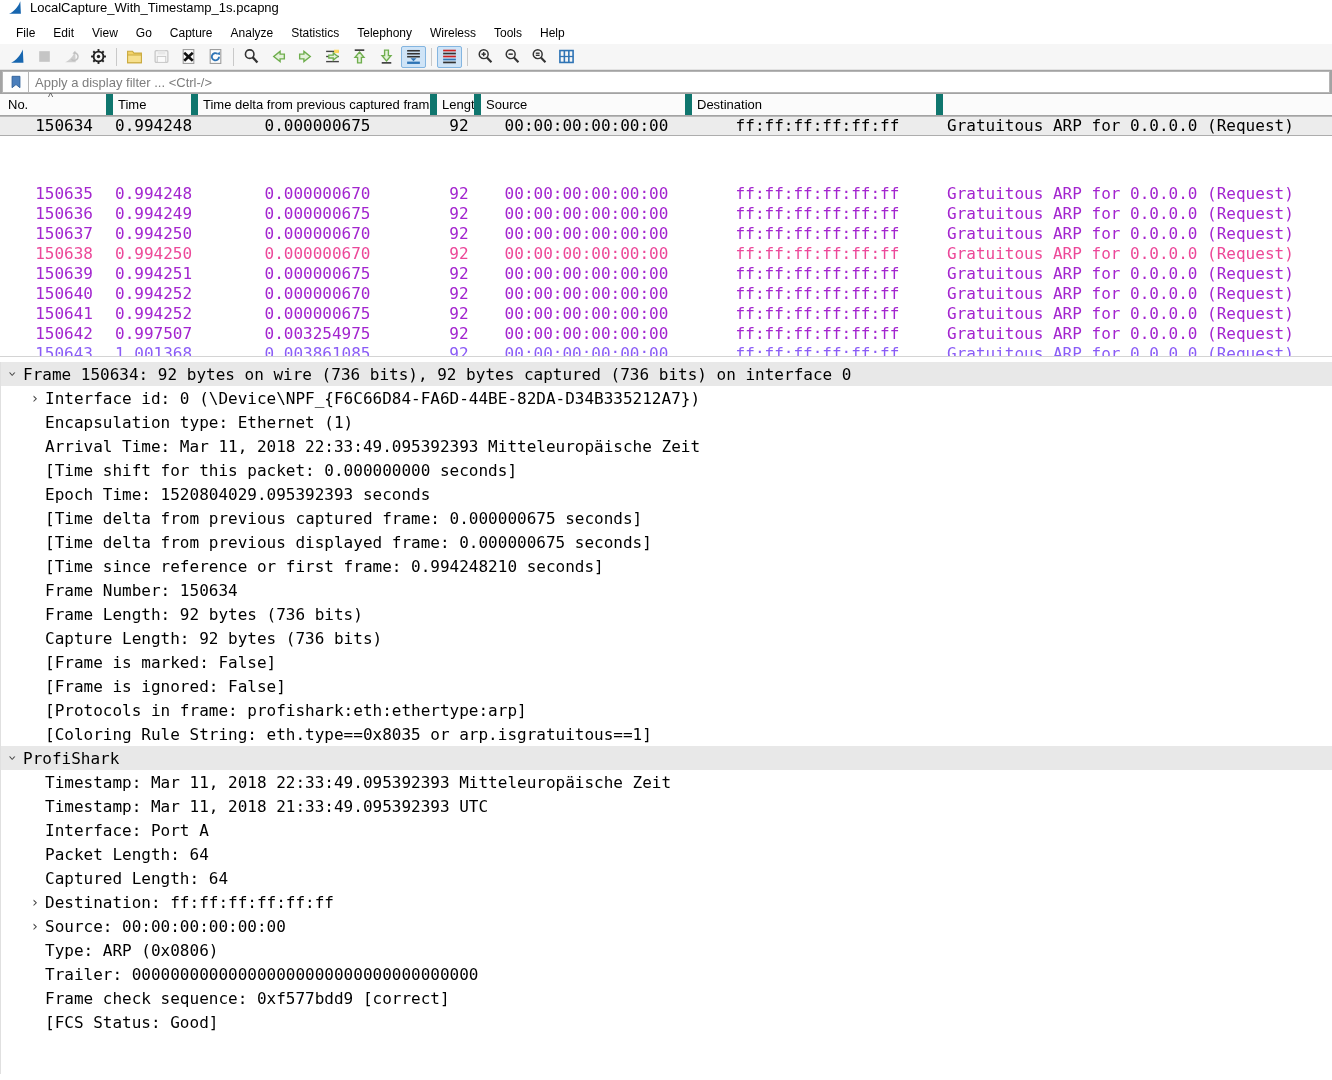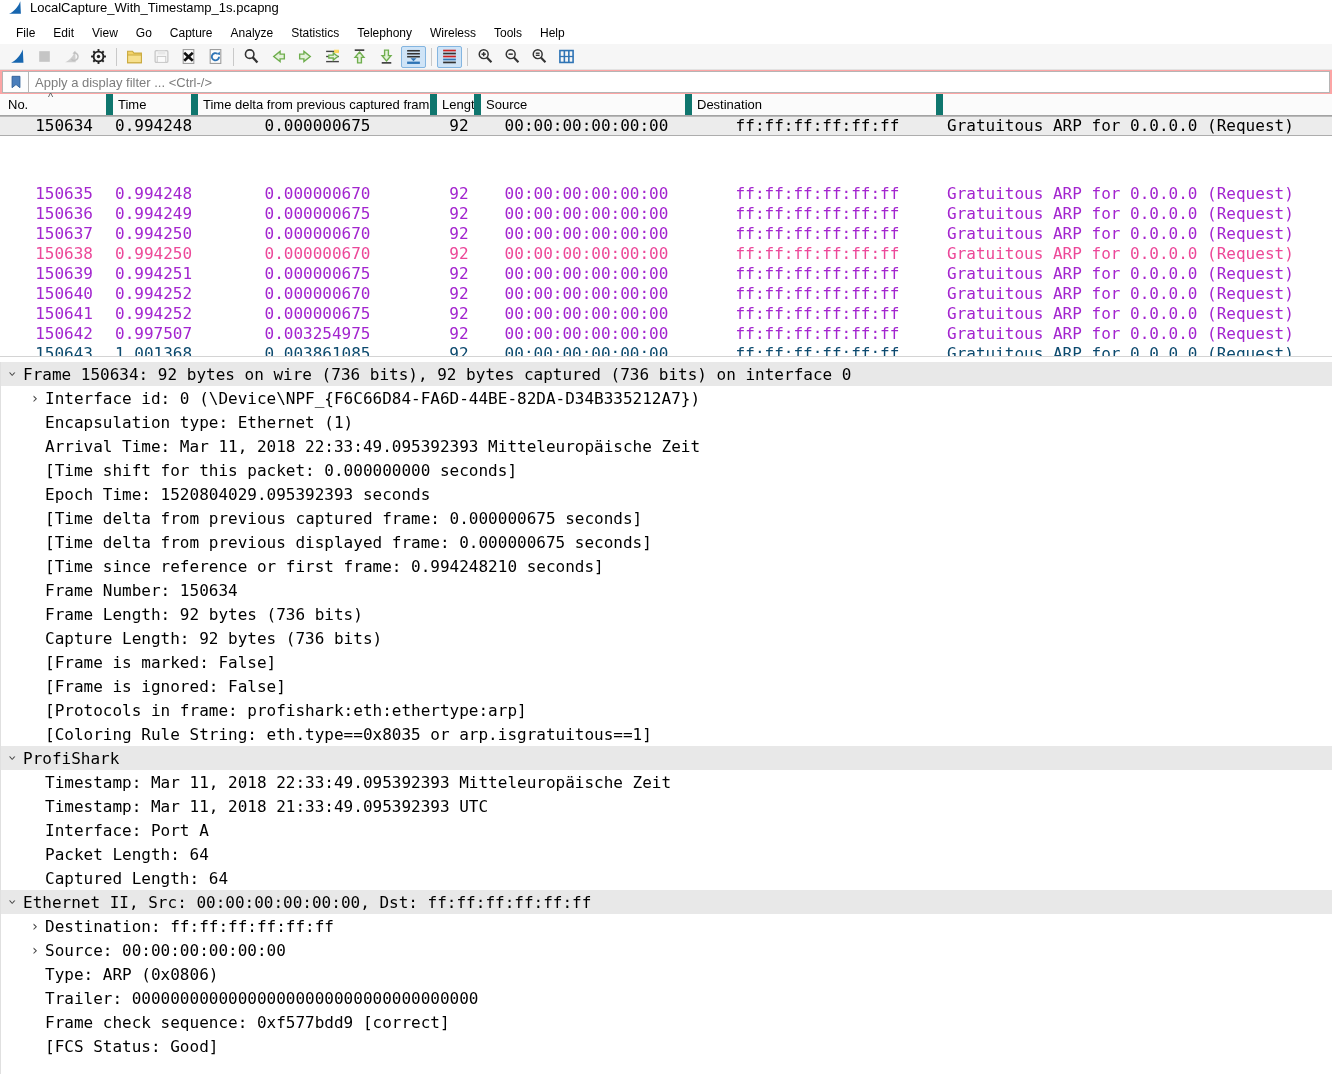--- a/index.html
+++ b/index.html
@@ -20,21 +20,21 @@
   #toolbar { height:26px; display:flex; align-items:center; background:#f6f6f6;
              border-bottom:1px solid #e2e2e2; padding-left:4px; }
   .tb-btn { width:25px; height:22px; display:flex; align-items:center; justify-content:center;
             border:1px solid transparent; border-radius:2px; margin:0 1px; }
   .tb-btn svg { width:17px; height:17px; display:block; }
   .tb-btn.disabled { opacity:.45; filter:grayscale(1); }
   .tb-btn.pressed { background:#cfe4f7; border-color:#84b5e0; }
   .tb-sep { width:1px; height:18px; background:#c9c9c9; margin:0 4px; }
 
   
-  #filterbar { height:24px; background:#fca5a5; display:flex; align-items:center; padding:1px 2px; }
+  #filterbar { height:24px; background:#a3a3a3; display:flex; align-items:center; padding:1px 2px; }
   #filter-box { flex:1; height:22px; background:#fff; border:1px solid #b5b5b5; display:flex; align-items:stretch; }
   #bookmark-btn { width:26px; display:flex; align-items:center; justify-content:center;
                   border-right:1px solid #b5b5b5; background:#fdfdfd; }
   #bookmark-btn svg { width:14px; height:16px; }
   #filter-input { flex:1; border:none; outline:none; font-size:13px; padding:0 6px;
                   font-family:"Liberation Sans", sans-serif; color:#222; background:transparent; }
   #filter-input::placeholder { color:#7d7d7d; }
 
   
   #plist-header { height:22px; display:flex; background:#fbfbfb; border-bottom:1px solid #a3a3a3;
@@ -357,21 +357,21 @@
     </div>
     <div class="plist-row" style="color: rgb(163, 37, 207);">
       <div class="cell c0">150642</div>
       <div class="cell c1">0.997507</div>
       <div class="cell c2">0.003254975</div>
       <div class="cell c3">92</div>
       <div class="cell c4">00:00:00:00:00:00</div>
       <div class="cell c5">ff:ff:ff:ff:ff:ff</div>
       <div class="cell c6">Gratuitous ARP for 0.0.0.0 (Request)</div>
     </div>
-    <div class="plist-row" style="color: #0c4a6e;">
+    <div class="plist-row" style="color: #8b5cf6;">
       <div class="cell c0">150643</div>
       <div class="cell c1">1.001368</div>
       <div class="cell c2">0.003861085</div>
       <div class="cell c3">92</div>
       <div class="cell c4">00:00:00:00:00:00</div>
       <div class="cell c5">ff:ff:ff:ff:ff:ff</div>
       <div class="cell c6">Gratuitous ARP for 0.0.0.0 (Request)</div>
     </div>
   </div>
 
@@ -459,24 +459,20 @@
       <span class="d-text">Interface: Port A</span>
     </div>
     <div class="d-line ind1">
       <span class="d-arrow"></span>
       <span class="d-text">Packet Length: 64</span>
     </div>
     <div class="d-line ind1">
       <span class="d-arrow"></span>
       <span class="d-text">Captured Length: 64</span>
     </div>
-    <div class="d-line ind0 band">
-      <span class="d-arrow open"><span>›</span></span>
-      <span class="d-text">Ethernet II, Src: 00:00:00:00:00:00, Dst: ff:ff:ff:ff:ff:ff</span>
-    </div>
     <div class="d-line ind1">
       <span class="d-arrow"><span>›</span></span>
       <span class="d-text">Destination: ff:ff:ff:ff:ff:ff</span>
     </div>
     <div class="d-line ind1">
       <span class="d-arrow"><span>›</span></span>
       <span class="d-text">Source: 00:00:00:00:00:00</span>
     </div>
     <div class="d-line ind1">
       <span class="d-arrow"></span>

